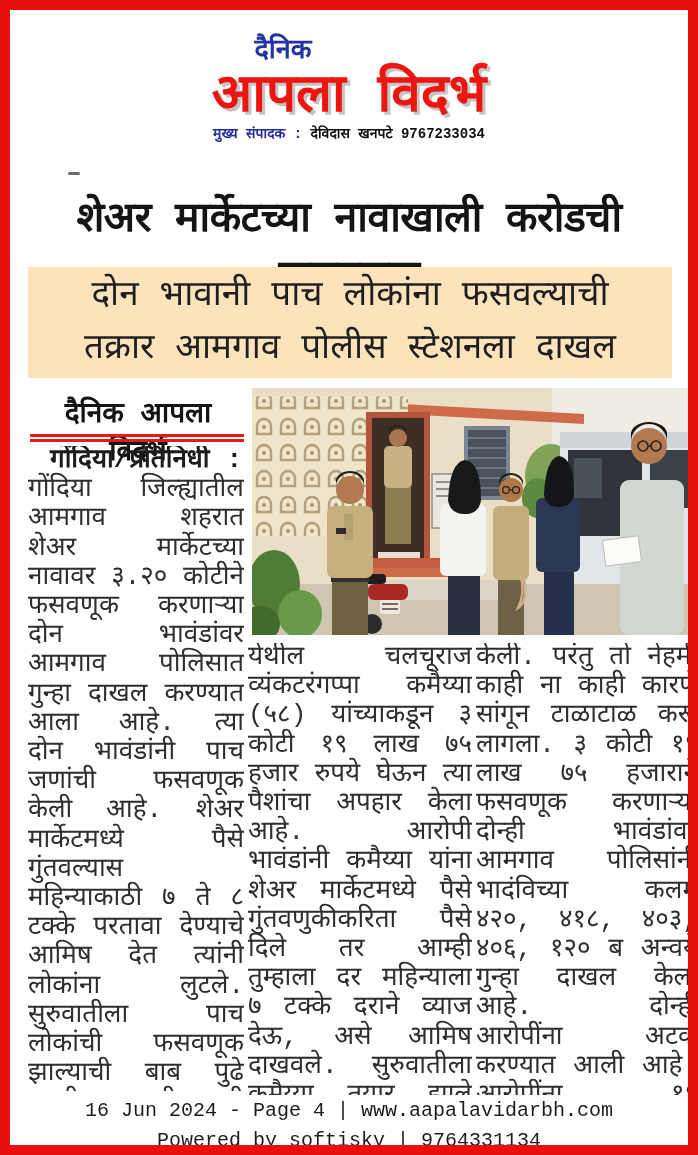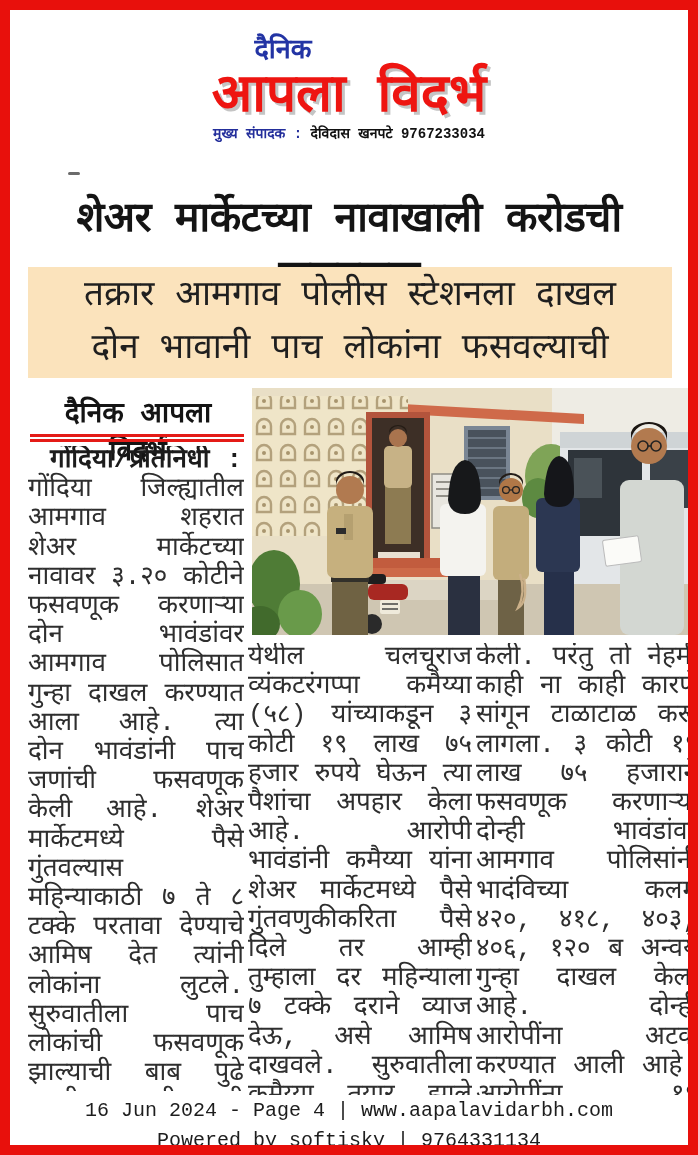--- a/index.html
+++ b/index.html
@@ -74,22 +74,22 @@
     <span class="masthead-kicker">दैनिक</span>
     <span class="masthead-title">आपला विदर्भ</span>
   </div>
   <div class="editor-line">
     <span class="lbl">मुख्य संपादक :</span><span> देविदास खनपटे 9767233034</span>
   </div>
   <div class="stray-mark"></div>
 
   <div class="headline">शेअर मार्केटच्या नावाखाली करोडची फसवणूक</div>
   <div class="subheadline">
+    <div>दोन भावानी पाच लोकांना फसवल्याची</div>
     <div>तक्रार आमगाव पोलीस स्टेशनला दाखल</div>
-    <div>दोन भावानी पाच लोकांना फसवल्याची</div>
   </div>
 
   <div class="section-title">दैनिक आपला विदर्भ</div>
   <div class="section-underline"></div>
 
   <div class="col col-1">
     <div class="dateline">
       <span class="dl-name">गोंदिया/प्रतिनिधी</span>
       <span class="dl-colon">:</span>
     </div>

